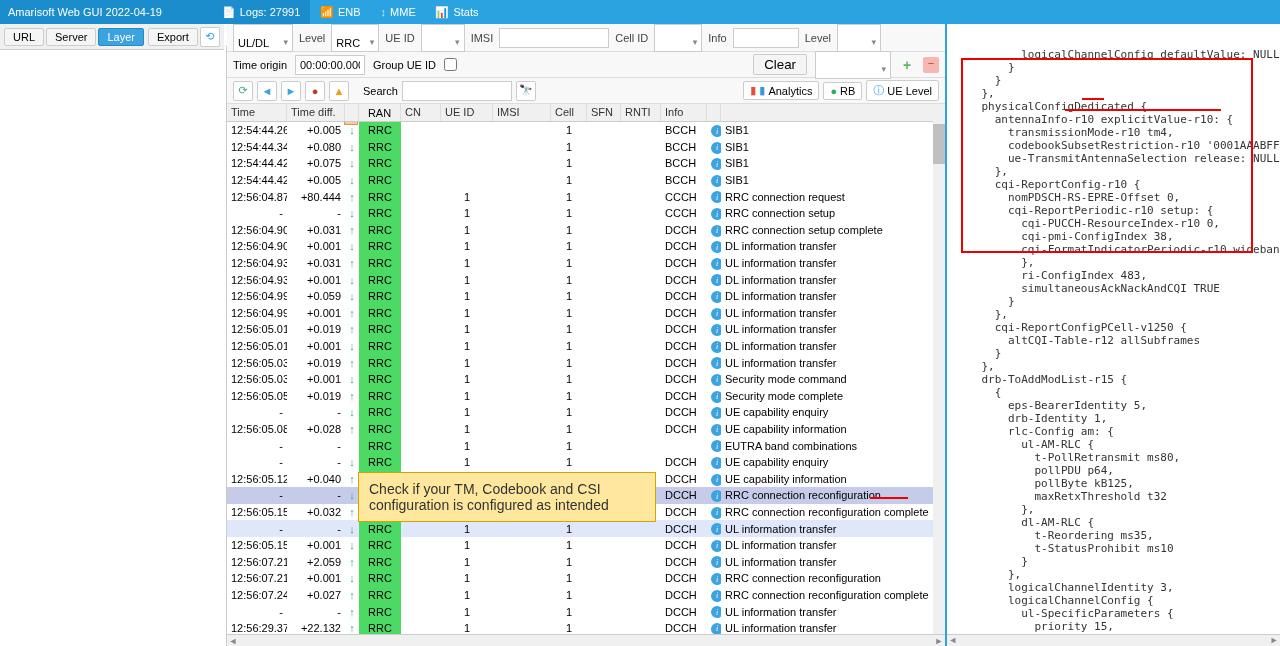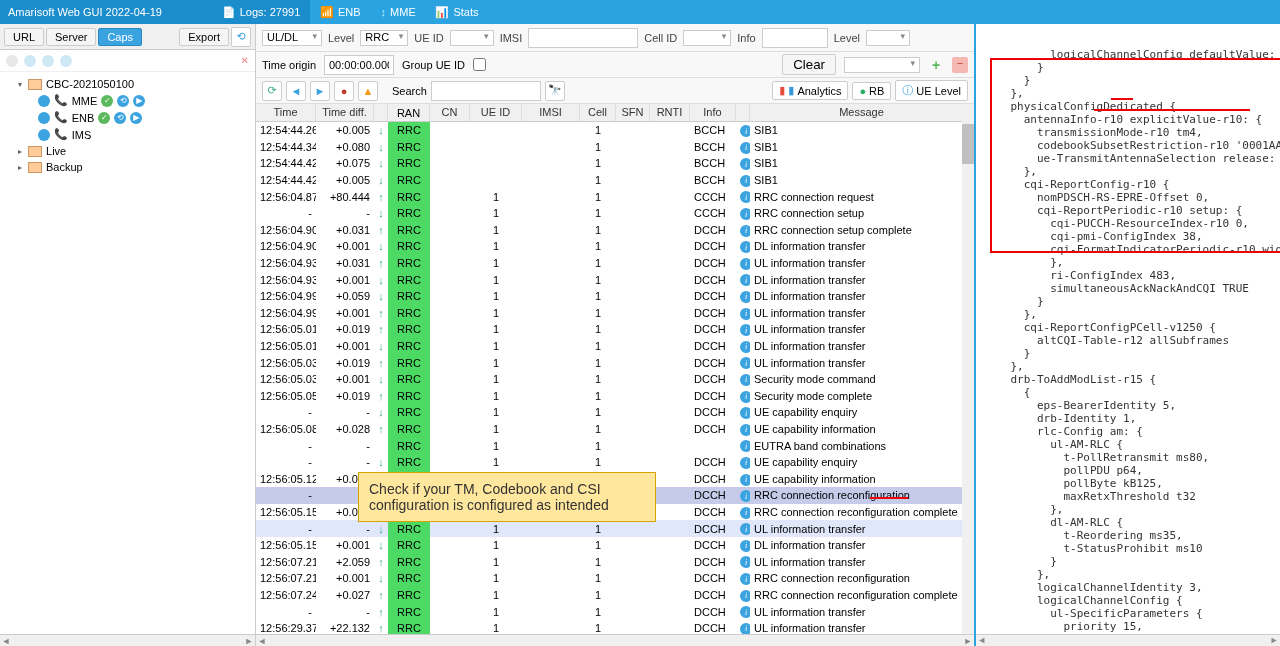--- a/index.html
+++ b/index.html
@@ -3,51 +3,51 @@
 <meta charset="utf-8">
 <style>
 * { box-sizing: border-box; margin: 0; padding: 0; }
 body { font-family: Arial, sans-serif; font-size: 11px; background: #fff; overflow: hidden; width: 1280px; height: 646px; position: relative; }
 .titlebar { background: #1b8dcc; color: #fff; height: 24px; display: flex; align-items: center; padding: 0 8px; justify-content: space-between; }
 .titlebar .circle { width: 16px; height: 16px; border-radius: 50%; background: #5aaed8; display: flex; align-items: center; justify-content: center; font-size: 10px; }
 .tabs-bar { background: #2ba3e0; height: 24px; display: flex; align-items: center; padding-left: 212px; }
 .tab { display: flex; align-items: center; padding: 0 10px; height: 24px; color: #fff; gap: 4px; cursor: pointer; }
 .tab.active { background: #1b8dcc; }
 .main { display: flex; height: calc(646px - 24px); }
-.left-panel { width: 256px; border-right: 1px solid #ccc; display: flex; flex-direction: column; }
+.left-panel { width: 227px; border-right: 1px solid #ccc; display: flex; flex-direction: row; }
 .left-toolbar { background: #f0f0f0; border-bottom: 1px solid #ccc; height: 26px; display: flex; align-items: center; padding: 0 4px; gap: 2px; }
 .tbtn { background: #f5f5f5; border: 1px solid #ccc; padding: 2px 8px; border-radius: 2px; cursor: pointer; font-size: 11px; }
 .tbtn.active { background: #3ba3e0; color: #fff; border-color: #2a8ac0; }
 .left-icons { height: 22px; background: #fff; border-bottom: 1px solid #eee; display: flex; align-items: center; padding: 0 6px; gap: 6px; justify-content: space-between; }
 .left-icons .lgrp { display: flex; gap: 6px; }
 .left-icons .dot { width: 12px; height: 12px; border-radius: 50%; display: inline-block; }
 .tree { padding: 4px 0; font-size: 11px; }
 .tree-item { padding: 2px 4px 2px 18px; display: flex; align-items: center; gap: 4px; cursor: pointer; }
 .tree-item.child { padding-left: 38px; }
 .tree-item.child2 { padding-left: 18px; }
 .folder { width: 14px; height: 11px; background: #fc9; border: 1px solid #c96; display: inline-block; }
 .disc { width: 12px; height: 12px; border-radius: 50%; background: #3ba3e0; display: inline-block; }
 .sm-green { width: 12px; height: 12px; border-radius: 50%; background: #5cb85c; display: inline-flex; align-items: center; justify-content: center; color: #fff; font-size: 8px; }
 .sm-blue { width: 12px; height: 12px; border-radius: 50%; background: #3ba3e0; display: inline-flex; align-items: center; justify-content: center; color: #fff; font-size: 8px; }
 .center-panel { width: 720px; border-right: 2px solid #2ba3e0; display: flex; flex-direction: column; }
 .filter-row { background: #f8f8f8; border-bottom: 1px solid #ddd; height: 28px; display: flex; align-items: center; padding: 0 6px; gap: 6px; }
 .filter-row label { font-size: 11px; color: #444; }
-.sel { border: 1px solid #ccc; background: #fff; height: 16px; padding: 0 18px 0 4px; font-size: 11px; position: relative; cursor: pointer; }
+.sel { border: 1px solid #ccc; background: #fff; height: 28px; padding: 12px 18px 0 4px; font-size: 11px; position: relative; cursor: pointer; }
 .sel::after { content: "▾"; position: absolute; right: 4px; color: #888; font-size: 9px; }
 .inp { border: 1px solid #ccc; height: 20px; padding: 0 4px; font-size: 11px; }
 .origin-row { background: #f8f8f8; border-bottom: 1px solid #ddd; height: 26px; display: flex; align-items: center; padding: 0 6px; gap: 8px; }
 .clear-btn { background: #f5f5f5; border: 1px solid #ccc; padding: 2px 10px; border-radius: 2px; cursor: pointer; }
 .plus { width: 16px; height: 16px; color: #5cb85c; font-weight: bold; font-size: 14px; cursor: pointer; text-align: center; }
 .minus { width: 16px; height: 16px; background: #f5b7b1; border-radius: 2px; text-align: center; color: #c0392b; cursor: pointer; }
 .tool-row { background: #f8f8f8; border-bottom: 1px solid #ddd; height: 26px; display: flex; align-items: center; padding: 0 6px; gap: 4px; }
 .navbtn { width: 20px; height: 20px; border: 1px solid #ccc; background: #fff; border-radius: 2px; display: flex; align-items: center; justify-content: center; cursor: pointer; font-size: 11px; }
 .chip { border: 1px solid #ccc; background: #fff; border-radius: 2px; padding: 2px 6px; display: flex; align-items: center; gap: 3px; cursor: pointer; font-size: 11px; }
 .table-wrap { flex: 1; overflow: hidden; position: relative; }
 .thead { display: flex; background: #f0f0f0; border-bottom: 1px solid #ccc; height: 18px; font-size: 11px; color: #333; }
-.thead > div { border-right: 1px solid #ddd; padding: 2px 4px; text-align: center; }
+.thead > div { border-right: 1px solid #ddd; padding: 2px 4px; text-align: left; }
 .tbody { overflow-y: auto; height: calc(100% - 18px); }
 .trow { display: flex; height: 16.6px; font-size: 11px; align-items: center; }
 .trow > div { padding: 0 4px; overflow: hidden; white-space: nowrap; }
 .trow.highlighted { background: #c5cbe9; }
 .trow.hover { background: #e0e7fa; }
 .c-time { width: 60px; text-align: right; }
 .c-diff { width: 58px; text-align: right; }
 .c-arr { width: 14px; text-align: center; color: #3a7; }
 .c-ran { width: 42px; text-align: center; background: #4cd964; color: #000; height: 100%; display: flex; align-items: center; justify-content: center; }
 .c-cn { width: 40px; text-align: center; }
@@ -77,21 +77,21 @@
 <div class="titlebar">
   <span>Amarisoft Web GUI 2022-04-19</span>
   <span class="circle">◄</span>
 </div>
 
 <div class="main">
   <div class="left-panel">
     <div class="left-toolbar">
       <button class="tbtn">URL</button>
       <button class="tbtn">Server</button>
-      <button class="tbtn active">Caps</button>
+      <button class="tbtn active">Layer</button>
       <span style="flex:1"></span>
       <button class="tbtn">Export</button>
       <span class="navbtn" style="color:#3ba3e0">⟲</span>
     </div>
     <div class="left-icons">
       <div class="lgrp">
         <span class="dot" style="background:#e8e8e8"></span>
         <span class="dot" style="background:#cfe8f5"></span>
         <span class="dot" style="background:#cfe8f5"></span>
         <span class="dot" style="background:#cfe8f5"></span>
@@ -225,21 +225,20 @@
         <div class="c-arr"></div>
         <div class="c-ran" style="background:#f0f0f0">RAN</div>
         <div class="c-cn">CN</div>
         <div class="c-ueid">UE ID</div>
         <div class="c-imsi">IMSI</div>
         <div class="c-cell">Cell</div>
         <div class="c-sfn">SFN</div>
         <div class="c-rnti">RNTI</div>
         <div class="c-info">Info</div>
         <div class="c-i"></div>
-        <div class="c-msg">Message</div>
       </div>
       <div class="tbody" id="tbody">
           <div class="trow">
             <div class="c-time">12:54:44.269</div>
             <div class="c-diff">+0.005</div>
             <div class="c-arr">↓</div>
             <div class="c-ran">RRC</div>
             <div class="c-cn"></div>
             <div class="c-ueid"></div>
             <div class="c-imsi"></div>

